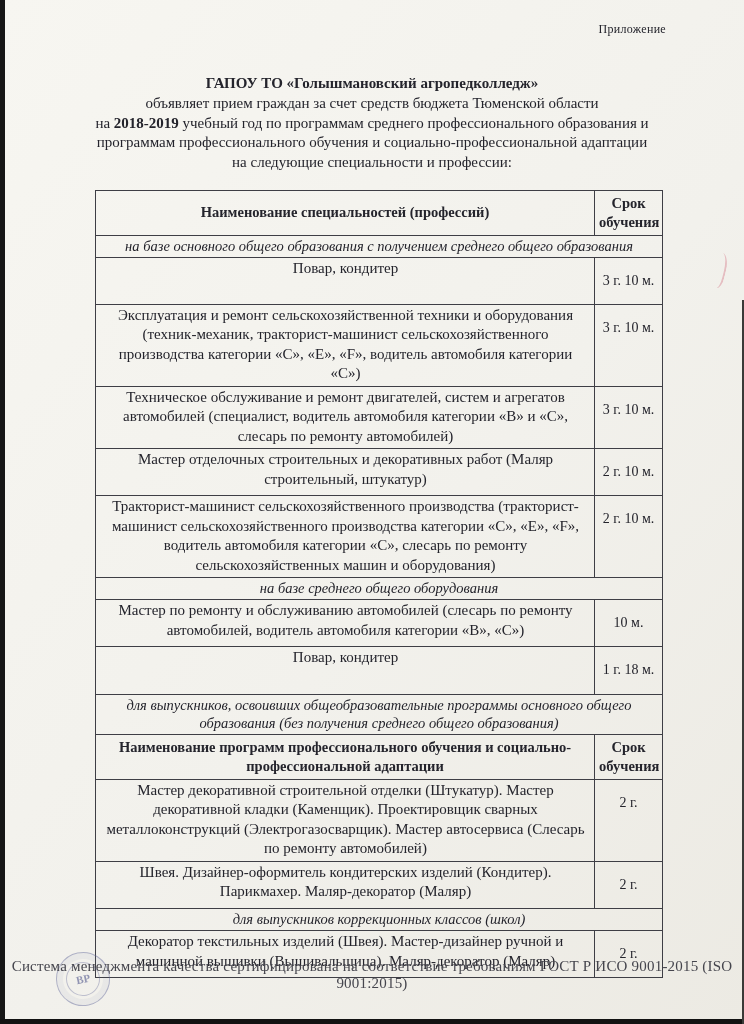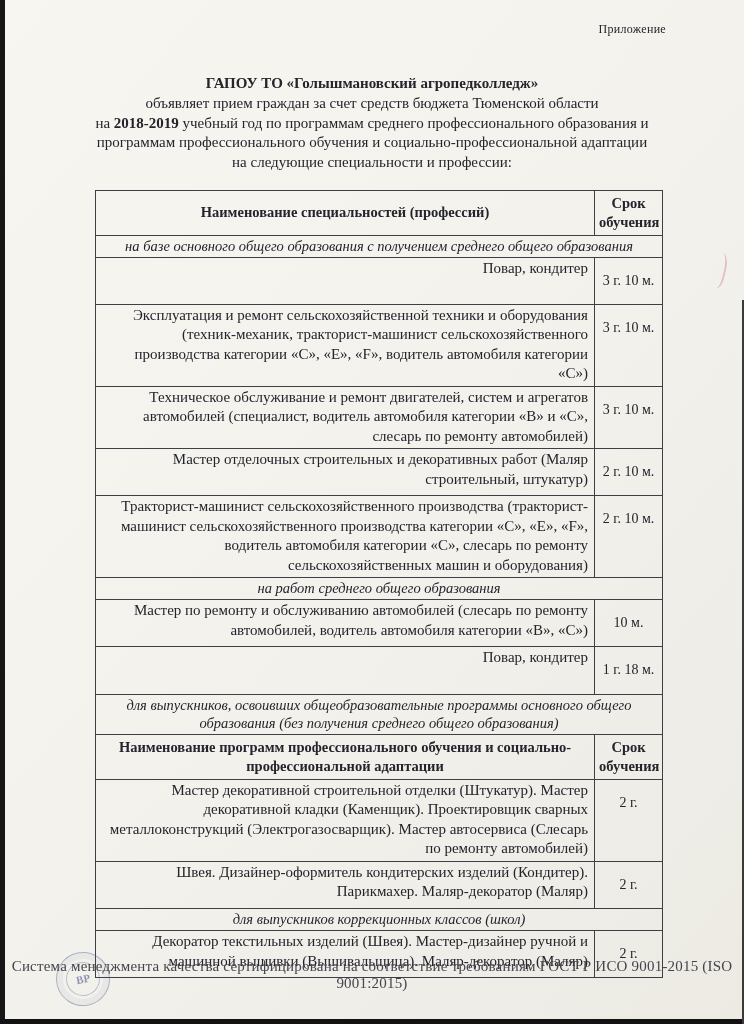--- a/index.html
+++ b/index.html
@@ -65,21 +65,21 @@
   }
   .spec-table td.section {
     font-weight: normal;
     font-style: italic;
     text-align: center;
     padding: 1px 6px;
     font-size: 14.5px;
   }
   .spec-table td.name {
     padding: 1px 6px 2px 7px;
-    text-align: right;
+    text-align: center;
   }
   .spec-table td.term {
     text-align: center;
     padding: 14px 2px;
     font-size: 14px;
     white-space: nowrap;
   }
 
   .stamp {
     position: absolute; left: 56px; top: 952px;
@@ -158,21 +158,21 @@
       <tr>
         <td class="name">Мастер отделочных строительных и декоративных работ (Маляр строительный, штукатур)</td>
         <td class="term">2 г. 10 м.</td>
       </tr>
       <tr>
         <td class="name">Тракторист-машинист сельскохозяйственного производства (тракторист-машинист сельскохозяйственного производства категории «С», «Е», «F», водитель автомобиля категории «С», слесарь по ремонту сельскохозяйственных машин и оборудования)</td>
         <td class="term">2 г. 10 м.</td>
       </tr>
 
       <tr>
-        <td class="section" colspan="2">на работ среднего общего образования</td>
+        <td class="section" colspan="2">на базе среднего общего оборудования</td>
       </tr>
 
       <tr>
         <td class="name">Мастер по ремонту и обслуживанию автомобилей (слесарь по ремонту автомобилей, водитель автомобиля категории «В», «С»)</td>
         <td class="term">10 м.</td>
       </tr>
       <tr>
         <td class="name">Повар, кондитер</td>
         <td class="term">1 г. 18 м.</td>
       </tr>

